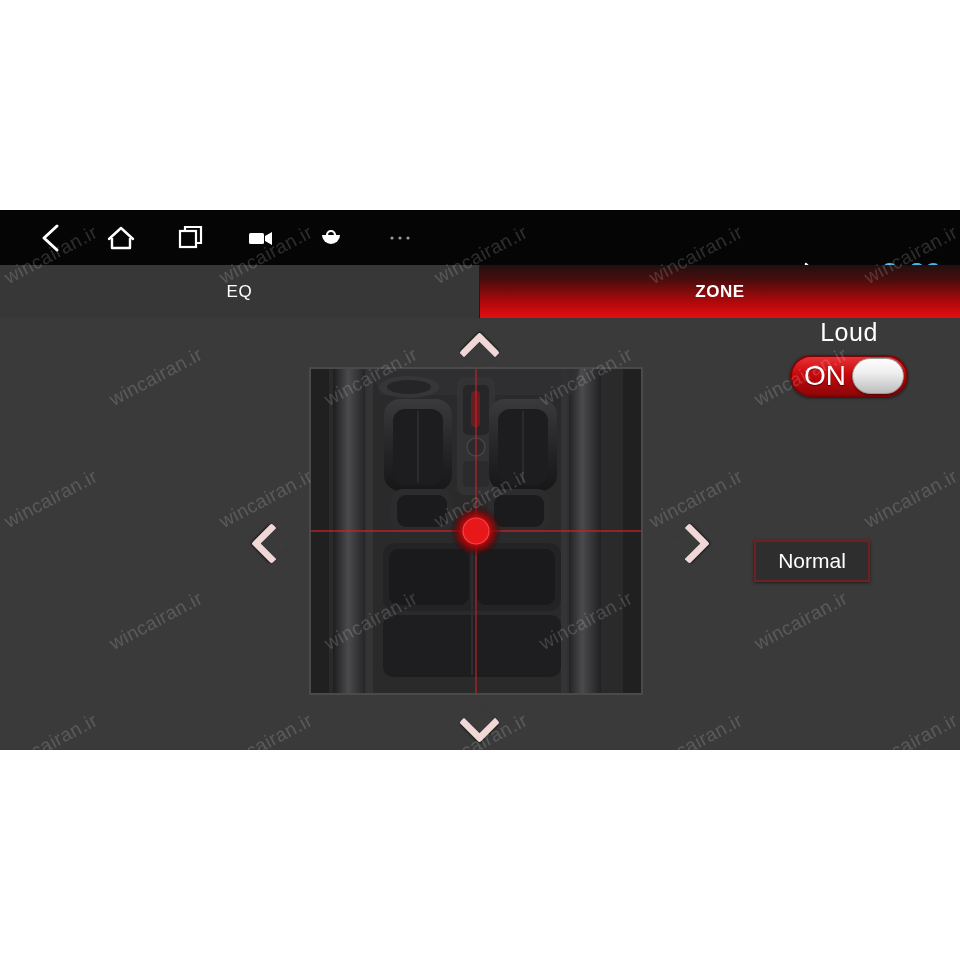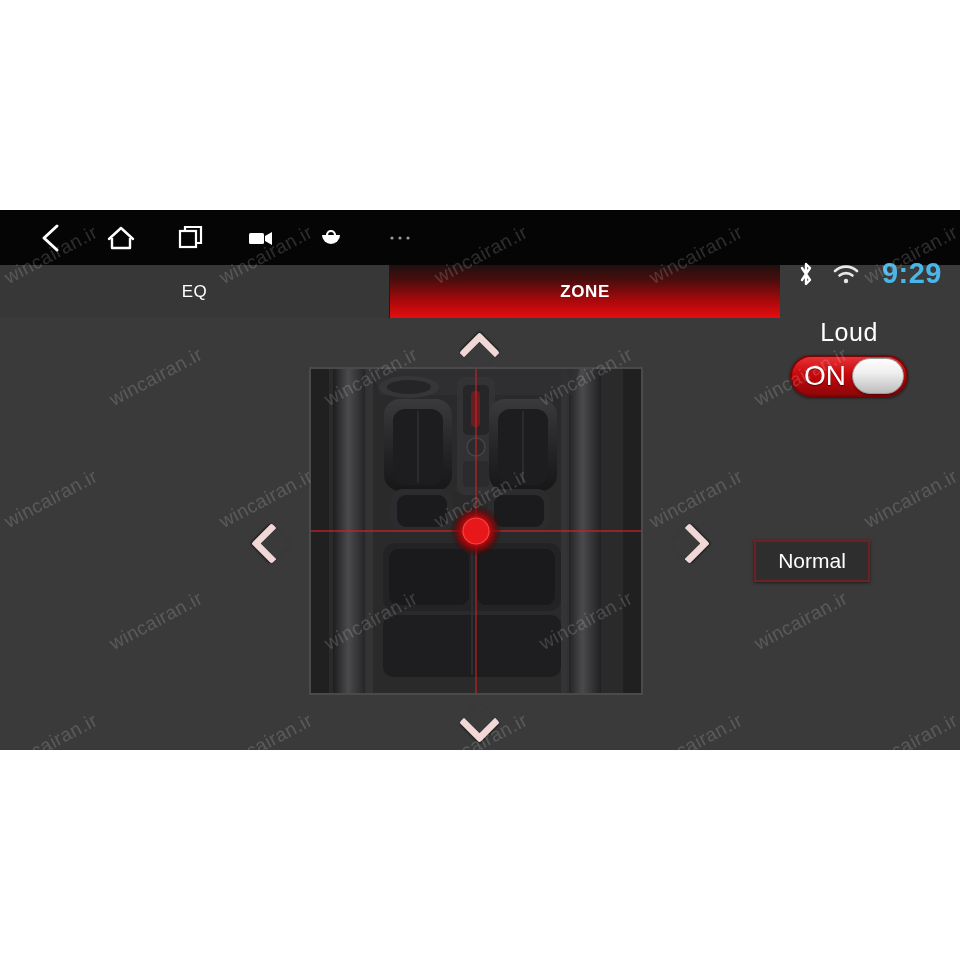--- a/index.html
+++ b/index.html
@@ -64,21 +64,21 @@
     font-size: 29px;
     font-weight: bold;
     letter-spacing: 0.5px;
     margin-left: 6px;
   }
 
   
   #tabbar {
     position: absolute;
     left: 0; top: 55px;
-    width: 780px; height: 53px;
+    width: 960px; height: 53px;
     display: flex;
   }
   .tab {
     height: 53px;
     display: flex;
     align-items: center;
     justify-content: center;
     color: #ffffff;
     font-size: 17px;
     letter-spacing: 0.6px;

